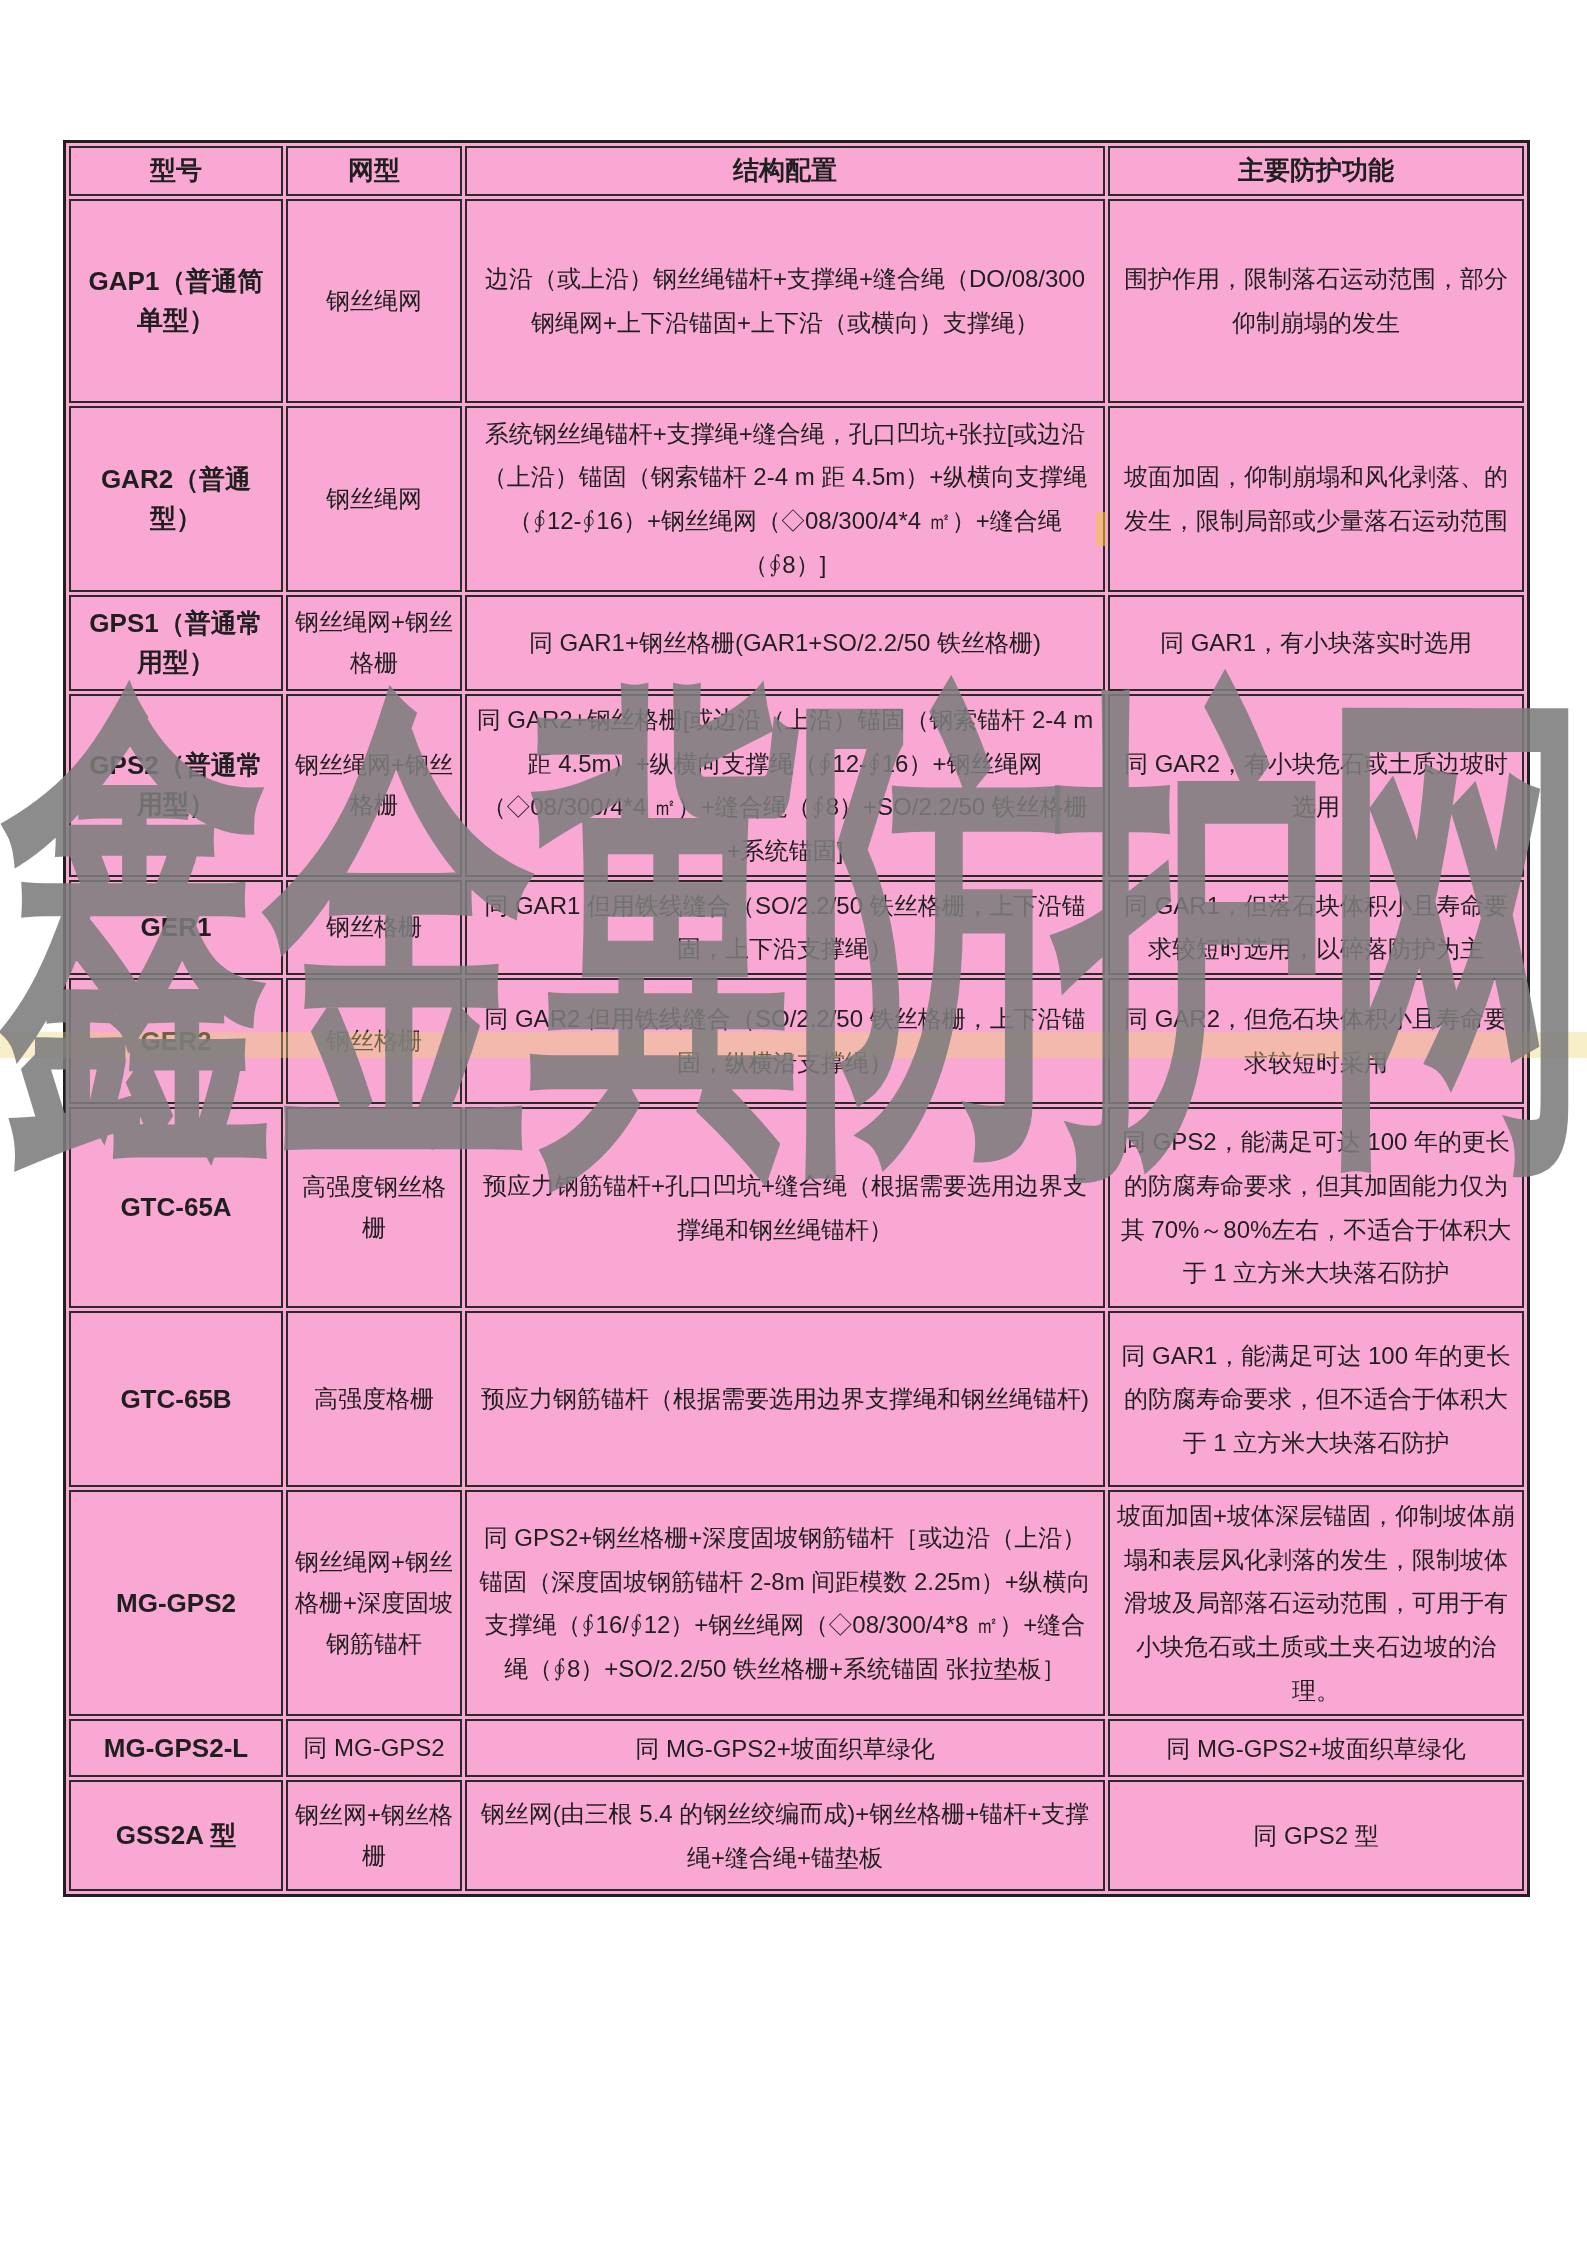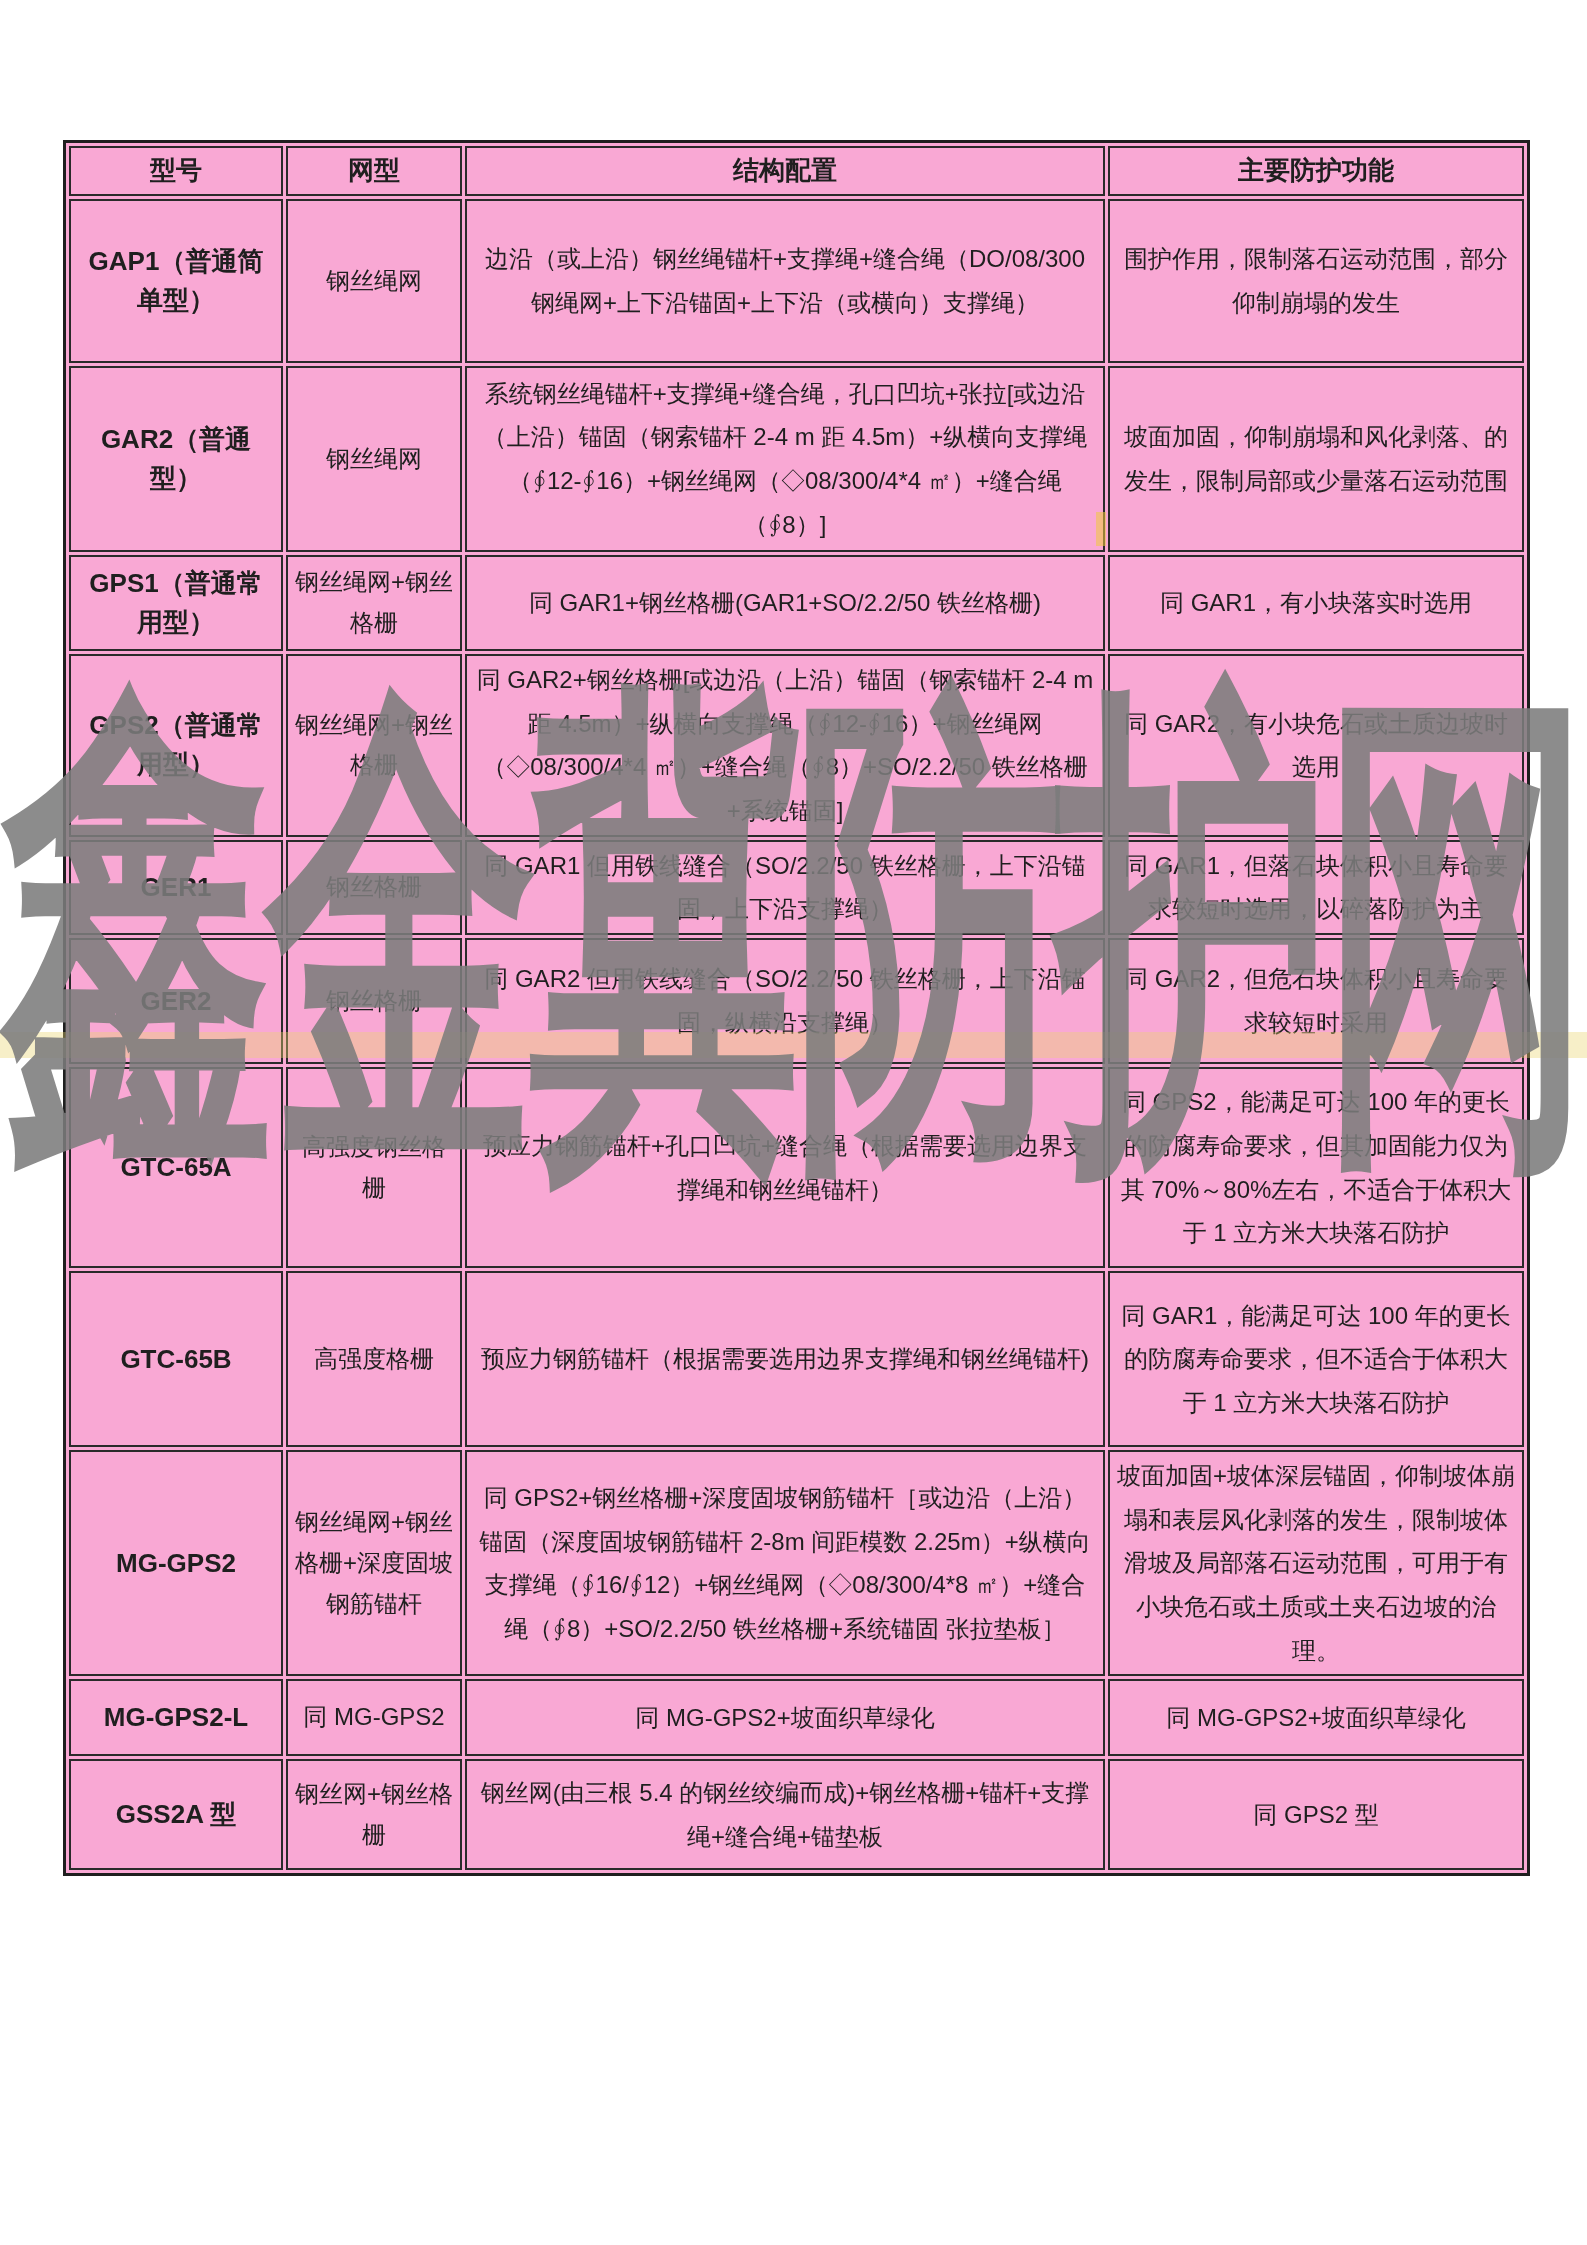--- a/index.html
+++ b/index.html
@@ -83,21 +83,21 @@
       <col class="col-structure">
       <col class="col-function">
   </colgroup>
   <tbody>
       <tr style="height:50px;">
     <th>型号</th>
     <th>网型</th>
     <th>结构配置</th>
     <th>主要防护功能</th>
   </tr>
-  <tr style="height:164px;">
+  <tr style="height:204px;">
     <td class="model-cell">GAP1（普通简单型）</td>
     <td class="net-cell">钢丝绳网</td>
     <td>边沿（或上沿）钢丝绳锚杆+支撑绳+缝合绳（DO/08/300 钢绳网+上下沿锚固+上下沿（或横向）支撑绳）</td>
     <td>围护作用，限制落石运动范围，部分仰制崩塌的发生</td>
   </tr>
   <tr style="height:186px;">
     <td class="model-cell">GAR2（普通型）</td>
     <td class="net-cell">钢丝绳网</td>
     <td>系统钢丝绳锚杆+支撑绳+缝合绳，孔口凹坑+张拉[或边沿（上沿）锚固（钢索锚杆 2-4 m 距 4.5m）+纵横向支撑绳（∮12-∮16）+钢丝绳网（◇08/300/4*4 ㎡）+缝合绳（∮8）]</td>
     <td>坡面加固，仰制崩塌和风化剥落、的发生，限制局部或少量落石运动范围</td>
@@ -137,21 +137,21 @@
     <td class="net-cell">高强度格栅</td>
     <td>预应力钢筋锚杆（根据需要选用边界支撑绳和钢丝绳锚杆)</td>
     <td>同 GAR1，能满足可达 100 年的更长的防腐寿命要求，但不适合于体积大于 1 立方米大块落石防护</td>
   </tr>
   <tr style="height:221px;">
     <td class="model-cell">MG-GPS2</td>
     <td class="net-cell">钢丝绳网+钢丝格栅+深度固坡钢筋锚杆</td>
     <td>同 GPS2+钢丝格栅+深度固坡钢筋锚杆［或边沿（上沿）锚固（深度固坡钢筋锚杆 2-8m 间距模数 2.25m）+纵横向支撑绳（∮16/∮12）+钢丝绳网（◇08/300/4*8 ㎡）+缝合绳（∮8）+SO/2.2/50 铁丝格栅+系统锚固 张拉垫板］</td>
     <td>坡面加固+坡体深层锚固，仰制坡体崩塌和表层风化剥落的发生，限制坡体滑坡及局部落石运动范围，可用于有小块危石或土质或土夹石边坡的治理。</td>
   </tr>
-  <tr style="height:77px;">
+  <tr style="height:58px;">
     <td class="model-cell">MG-GPS2-L</td>
     <td class="net-cell">同 MG-GPS2</td>
     <td>同 MG-GPS2+坡面织草绿化</td>
     <td>同 MG-GPS2+坡面织草绿化</td>
   </tr>
   <tr style="height:111px;">
     <td class="model-cell">GSS2A 型</td>
     <td class="net-cell">钢丝网+钢丝格栅</td>
     <td>钢丝网(由三根 5.4 的钢丝绞编而成)+钢丝格栅+锚杆+支撑绳+缝合绳+锚垫板</td>
     <td>同 GPS2 型</td>

